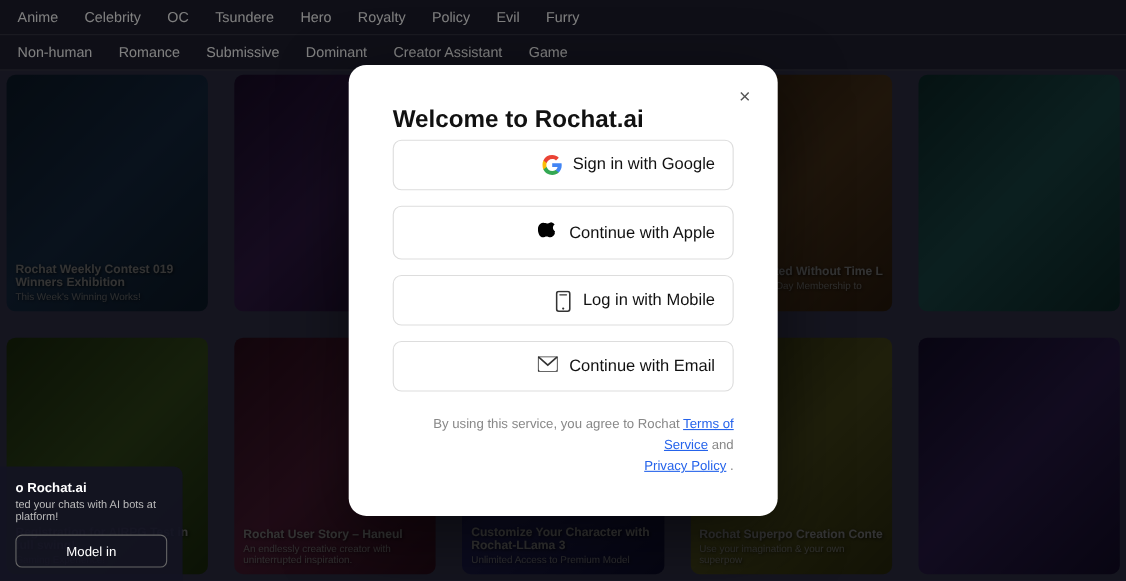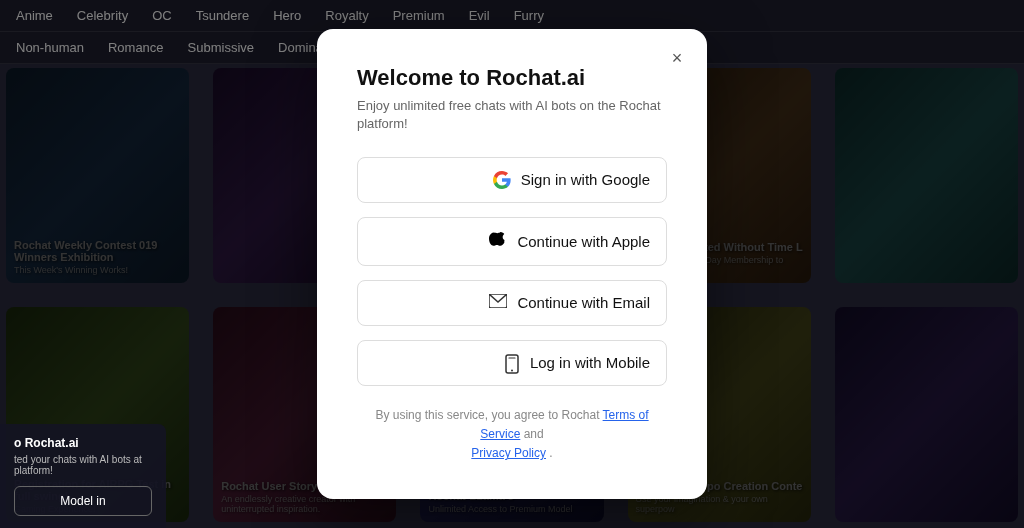--- a/index.html
+++ b/index.html
@@ -196,21 +196,21 @@
     }
 
     
     .mobile-icon {
       width: 16px;
       height: 18px;
       display: inline-block;
     }
 
     .terms-text {
-      text-align: center;
+      text-align: right;
       font-size: 12px;
       color: #888;
       margin-top: 20px;
       line-height: 1.6;
     }
 
     .terms-text a {
       color: #2563eb;
       text-decoration: underline;
     }
@@ -257,21 +257,21 @@
 <div class="bg-layer">
 
   <div class="top-nav">
     <div class="nav-row">
       <span class="nav-item">Anime</span>
       <span class="nav-item">Celebrity</span>
       <span class="nav-item">OC</span>
       <span class="nav-item">Tsundere</span>
       <span class="nav-item">Hero</span>
       <span class="nav-item">Royalty</span>
-      <span class="nav-item">Premium</span>
+      <span class="nav-item">Policy</span>
       <span class="nav-item">Evil</span>
       <span class="nav-item">Furry</span>
     </div>
     <div class="nav-row">
       <span class="nav-item">Non-human</span>
       <span class="nav-item">Romance</span>
       <span class="nav-item">Submissive</span>
       <span class="nav-item">Dominant</span>
       <span class="nav-item">Creator Assistant</span>
       <span class="nav-item">Game</span>
@@ -335,21 +335,20 @@
 at platform!</div>
   <button class="sign-in-btn">Model in</button>
 </div>
 
 <div class="dialog-backdrop">
   <div class="dialog">
 
     <button class="dialog-close">×</button>
 
     <div class="dialog-title">Welcome to Rochat.ai</div>
-    <div class="dialog-subtitle">Enjoy unlimited free chats with AI bots on the Rochat platform!</div>
 
     <button class="auth-btn">
       <span class="google-icon">
         <svg viewBox="0 0 18 18" xmlns="http://www.w3.org/2000/svg" width="18" height="18">
           <path d="M17.64 9.2c0-.637-.057-1.251-.164-1.84H9v3.481h4.844c-.209 1.125-.843 2.078-1.796 2.716v2.259h2.908c1.702-1.567 2.684-3.875 2.684-6.615z" fill="#4285F4"></path>
           <path d="M9 18c2.43 0 4.467-.806 5.956-2.18l-2.908-2.259c-.806.54-1.837.86-3.048.86-2.344 0-4.328-1.584-5.036-3.711H.957v2.332A8.997 8.997 0 009 18z" fill="#34A853"></path>
           <path d="M3.964 10.71A5.41 5.41 0 013.682 9c0-.593.102-1.17.282-1.71V4.958H.957A8.996 8.996 0 000 9c0 1.452.348 2.827.957 4.042l3.007-2.332z" fill="#FBBC05"></path>
           <path d="M9 3.58c1.321 0 2.508.454 3.44 1.345l2.582-2.58C13.463.891 11.426 0 9 0A8.997 8.997 0 00.957 4.958L3.964 7.29C4.672 5.163 6.656 3.58 9 3.58z" fill="#EA4335"></path>
         </svg>
       </span>
@@ -359,40 +358,40 @@
     <button class="auth-btn">
       <span class="apple-icon">
         <svg width="18" height="18" viewBox="0 0 18 18" xmlns="http://www.w3.org/2000/svg">
           <path d="M12.54 1c.205 1.018-.285 2.02-.918 2.744-.634.724-1.652 1.28-2.65 1.208-.232-1.001.313-2.02.919-2.69C10.517 1.546 11.567 1.02 12.54 1zm2.826 10.408c-.442.946-1.045 1.794-1.77 2.414-.725.62-1.45.93-2.233.94-.608.007-1.195-.18-1.77-.36-.575-.18-1.127-.352-1.68-.352-.571 0-1.139.174-1.728.356-.59.183-1.193.373-1.823.362-1.09-.02-2.015-.714-2.83-1.67C.712 11.856.027 9.745.002 7.678c-.026-2.22.757-3.905 2.005-4.967C2.932 1.85 3.897 1.42 4.954 1.42c.657 0 1.27.22 1.824.416.554.196 1.05.37 1.512.37.408 0 .888-.168 1.437-.36.75-.26 1.612-.556 2.543-.476.756.062 1.46.302 2.062.718.367.254.688.572.951.948-.247.167-.48.365-.69.592-.596.643-.95 1.487-.95 2.402 0 1.01.396 1.91 1.038 2.567.264.27.563.493.886.664-.08.24-.166.468-.262.683z" fill="#000"></path>
         </svg>
       </span>
       <span>Continue with Apple</span>
     </button>
 
     <button class="auth-btn">
-      <span class="email-icon">
-        <svg width="18" height="14" viewBox="0 0 18 14" xmlns="http://www.w3.org/2000/svg">
-          <rect x="0" y="0" width="18" height="14" rx="2" fill="none" stroke="#333" stroke-width="1.5"></rect>
-          <polyline points="0,0 9,8 18,0" fill="none" stroke="#333" stroke-width="1.5"></polyline>
-        </svg>
-      </span>
-      <span>Continue with Email</span>
-    </button>
-
-    <button class="auth-btn">
       <span class="mobile-icon">
         <svg width="14" height="20" viewBox="0 0 14 20" xmlns="http://www.w3.org/2000/svg">
           <rect x="1" y="1" width="12" height="18" rx="2" fill="none" stroke="#333" stroke-width="1.5"></rect>
           <circle cx="7" cy="16.5" r="1" fill="#333"></circle>
           <line x1="4" y1="4" x2="10" y2="4" stroke="#333" stroke-width="1.2" stroke-linecap="round"></line>
         </svg>
       </span>
       <span>Log in with Mobile</span>
     </button>
 
+    <button class="auth-btn">
+      <span class="email-icon">
+        <svg width="18" height="14" viewBox="0 0 18 14" xmlns="http://www.w3.org/2000/svg">
+          <rect x="0" y="0" width="18" height="14" rx="2" fill="none" stroke="#333" stroke-width="1.5"></rect>
+          <polyline points="0,0 9,8 18,0" fill="none" stroke="#333" stroke-width="1.5"></polyline>
+        </svg>
+      </span>
+      <span>Continue with Email</span>
+    </button>
+
     <div class="terms-text">
       <span>By using this service, you agree to Rochat </span>
       <a href="#">Terms of Service</a>
       <span> and</span>
       <br>
       <a href="#">Privacy Policy</a>
       <span>.</span>
     </div>
 
   </div>

